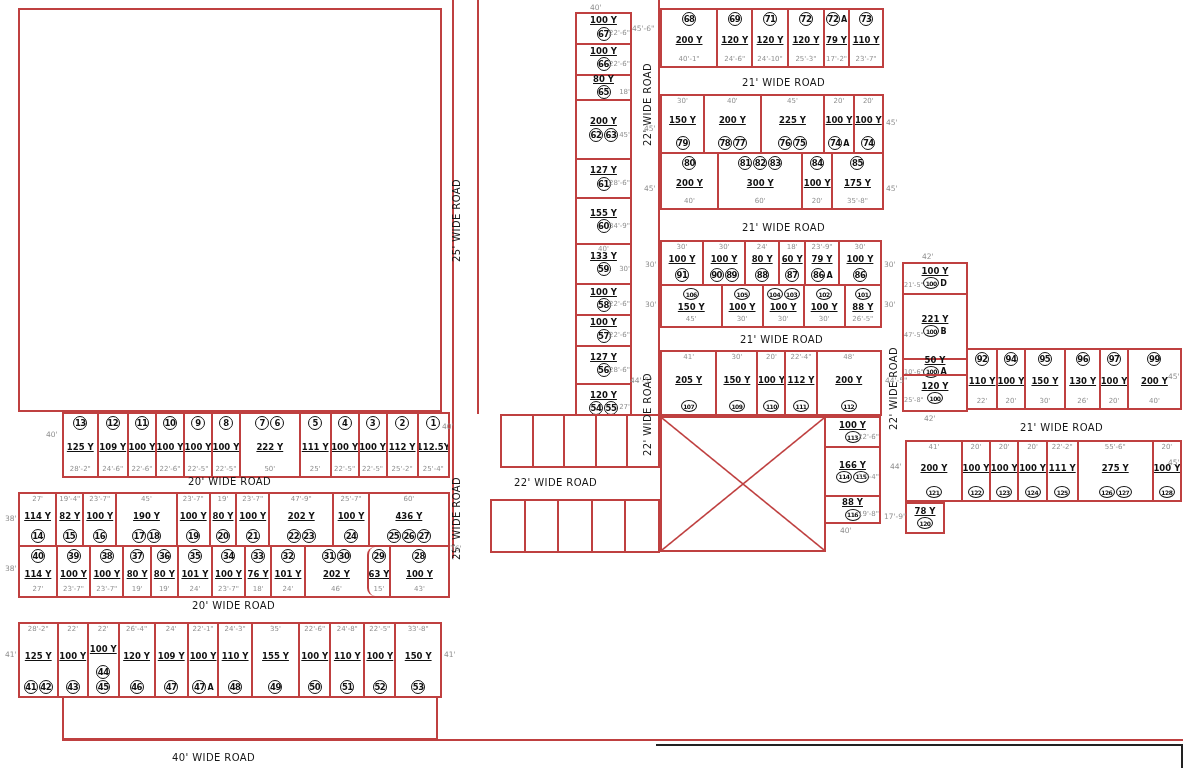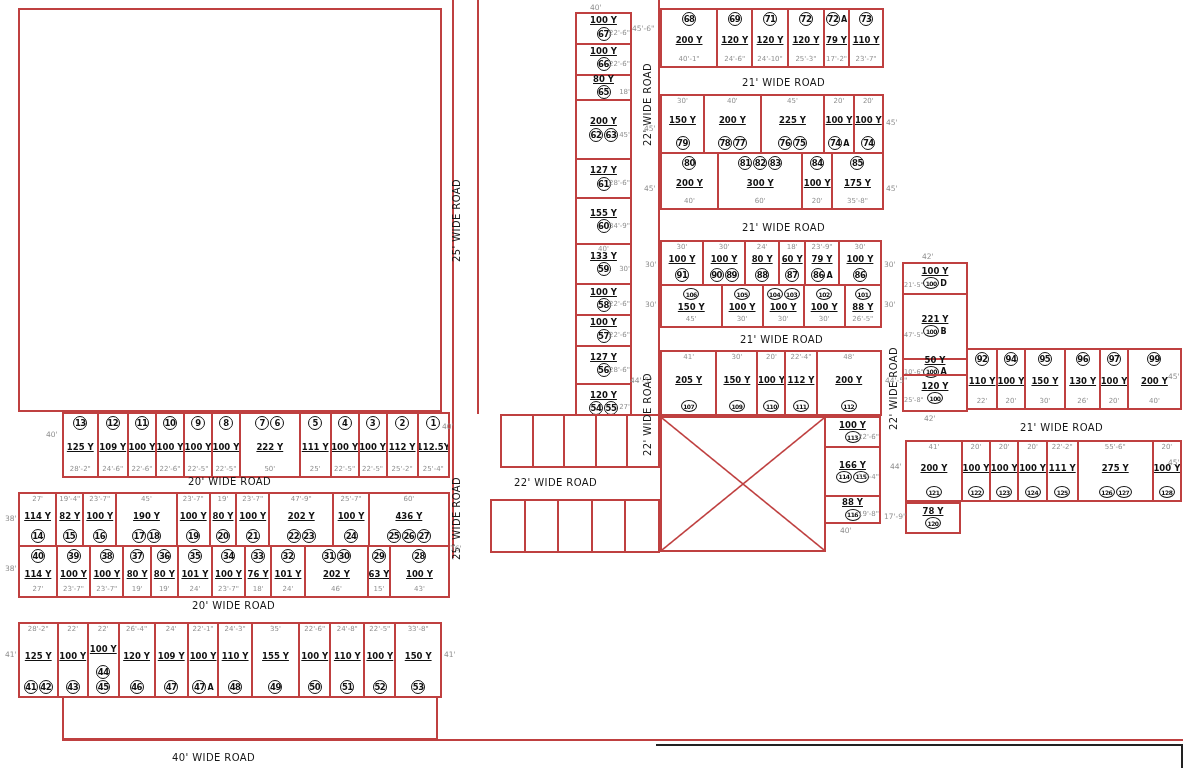--- a/index.html
+++ b/index.html
@@ -277,21 +277,21 @@
           <span class="dim">24'</span>
         </div>
         <div class="plot" style="flex: 46 1 0px;">
           <span class="nums">
             <span class="circ">31</span>
             <span class="circ">30</span>
           </span>
           <span class="area">202 Y</span>
           <span class="dim">46'</span>
         </div>
-        <div class="plot" style="flex: 15 1 0px;">
+        <div class="plot" style="flex: 15 1 0px; border-radius: 8px;">
           <span class="nums">
             <span class="circ">29</span>
           </span>
           <span class="area">63 Y</span>
           <span class="dim">15'</span>
         </div>
         <div class="plot" style="flex: 43 1 0px;">
           <span class="nums">
             <span class="circ">28</span>
           </span>
@@ -884,21 +884,21 @@
         </div>
         <div class="plot" style="flex: 20 1 0px;">
           <span class="dim">20'</span>
           <span class="area">100 Y</span>
           <span class="nums">
             <span class="circ c3">128</span>
           </span>
         </div>
       </div>
   </div>
-  <div class="block" style="left:905px;top:502px;width:56px;height:32px">
+  <div class="block" style="left:905px;top:502px;width:40px;height:32px">
     <div class="pcol">
         <div class="plot" style="flex: 15 1 0px;">
           <span class="area">78 Y</span>
           <span class="nums">
             <span class="circ c3">120</span>
           </span>
         </div>
       </div>
   </div>
 

